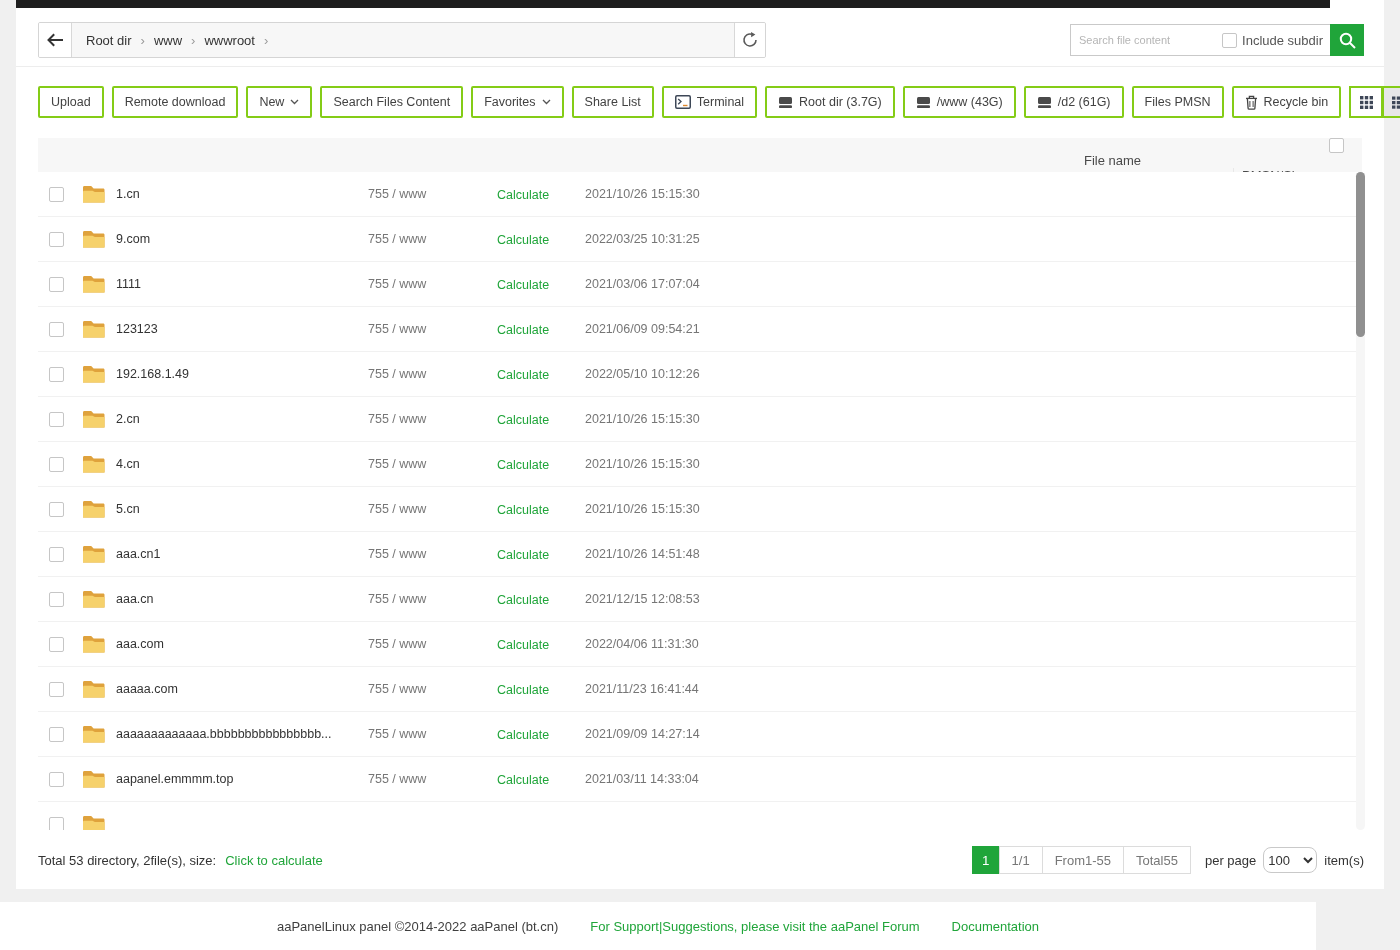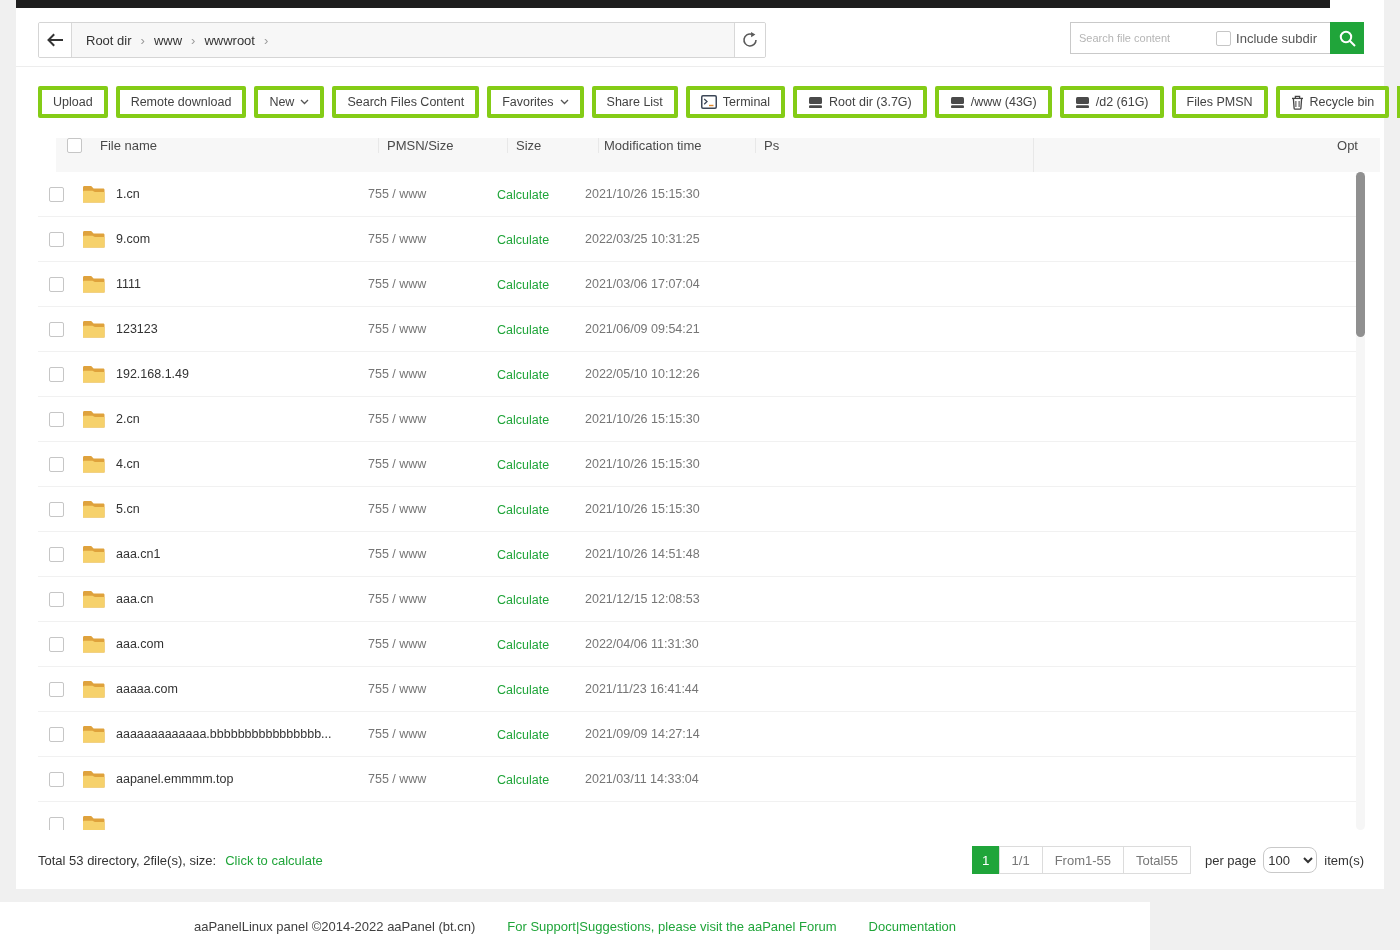--- a/index.html
+++ b/index.html
@@ -6,48 +6,48 @@
   html,body { width:1400px; height:950px; }
   body { font-family:"Liberation Sans", sans-serif; background:#f0f0f0; overflow:hidden; }
   .page { position:relative; width:1400px; height:950px; background:#f0f0f0; }
 
   
   .top-strip { position:absolute; left:16px; top:0; width:1314px; height:8px; background:#1e1e1e; z-index:5; }
 
   .panel { position:absolute; left:16px; top:0; width:1368px; height:889px; background:#fff; }
 
   
-  .topbar { position:absolute; left:22px; right:20px; top:22px; height:36px; display:flex; justify-content:space-between; }
+  .topbar { position:absolute; left:22px; right:20px; top:22px; height:36px; display:flex; justify-content:space-between; align-items:center; }
   .topbar-divider { position:absolute; left:0; right:0; top:66px; border-top:1px solid #ededed; }
 
   .path-box { display:flex; width:728px; height:36px; border:1px solid #d5d5d5; border-radius:2px; background:#f7f7f7; overflow:hidden; }
   .back-btn { width:33px; height:100%; background:#fff; border:none; border-right:1px solid #d8d8d8; display:flex; align-items:center; justify-content:center; cursor:pointer; }
   .crumbs { flex:1; display:flex; align-items:center; padding-left:14px; font-size:13px; color:#333; }
   .crumb { cursor:pointer; }
   .crumb-sep { color:#9a9a9a; margin:0 9px; font-size:13px; }
   .refresh-btn { width:31px; height:100%; background:#fff; border:none; border-left:1px solid #d8d8d8; display:flex; align-items:center; justify-content:center; cursor:pointer; }
 
   .search-wrap { display:flex; height:32px; }
   .search-field { display:flex; align-items:center; width:260px; background:#fff; border:1px solid #c9c9c9; border-right:none; }
   .search-field input[type=text] { flex:1; min-width:0; border:none; outline:none; padding:0 8px; font-size:11px; color:#4d7c0f; font-family:"Liberation Sans",sans-serif; }
   .search-field input[type=text]::placeholder { color:#b5b5b5; }
-  .subdir { display:flex; align-items:center; gap:5px; font-size:13px; color:#555; padding-right:13px; white-space:nowrap; cursor:pointer; }
+  .subdir { display:flex; align-items:center; gap:5px; font-size:13px; color:#555; padding-right:7px; white-space:nowrap; cursor:pointer; }
   .cb { appearance:none; -webkit-appearance:none; width:15px; height:15px; border:1px solid #c6c6c6; border-radius:2px; background:#fff; cursor:pointer; flex:none; }
   .search-btn { width:34px; height:32px; background:#20a53a; border:none; display:flex; align-items:center; justify-content:center; cursor:pointer; }
 
   
   .toolbar { position:absolute; left:22px; right:19px; top:86px; height:32px; display:flex; align-items:center; gap:8px; }
-  .tbtn { height:32px; padding:0 11px; background:#fff; border:4px solid #84cc16; border-radius:2px; font-size:12.5px; color:#424242; display:flex; align-items:center; gap:6px; cursor:pointer; white-space:nowrap; font-family:"Liberation Sans",sans-serif; }
+  .tbtn { height:32px; padding:0 11px; background:#fff; border:2px solid #84cc16; border-radius:2px; font-size:12.5px; color:#424242; display:flex; align-items:center; gap:6px; cursor:pointer; white-space:nowrap; font-family:"Liberation Sans",sans-serif; }
   .vt { display:flex; margin-left:auto; }
   .vt .tbtn { width:34px; padding:0; justify-content:center; border-radius:0; }
   .vt .tbtn + .tbtn { margin-left:-1px; }
   .vt .tbtn.active { background:#e7e7e7; }
 
   
-  .thead { position:absolute; left:40px; top:138px; width:1324px; height:34px; display:flex; align-items:flex-start; background:#f7f7f7; font-size:13px; color:#4a4a4a; }
+  .thead { position:absolute; left:22px; top:138px; width:1324px; height:34px; display:flex; align-items:flex-end; background:#f7f7f7; font-size:13px; color:#4a4a4a;flex-direction:column; }
   .tbody { position:absolute; left:22px; top:172px; width:1324px; height:658px; overflow:hidden; }
   .trow { display:flex; align-items:center; height:45px; border-bottom:1px solid #f1f1f1; background:#fff; }
   .c-check { width:44px; display:flex; align-items:center; padding-left:11px; flex:none; }
   .c-name  { width:278px; display:flex; align-items:center; gap:11px; flex:none; overflow:hidden; white-space:nowrap; }
   .c-pmsn  { width:129px; flex:none; padding-left:8px; }
   .c-size  { width:91px;  flex:none; padding-left:8px; }
   .c-mtime { width:157px; flex:none; padding-left:5px; }
   .c-ps    { width:278px; flex:none; padding-left:8px; }
   .c-spacer{ flex:1; align-self:stretch; }
   .c-opt   { width:125px; flex:none; text-align:right; padding-right:22px; }
@@ -67,21 +67,21 @@
   .totals { font-size:13px; color:#333; }
   .totals .calc2 { color:#20a53a; cursor:pointer; margin-left:9px; }
   .pager { display:flex; align-items:center; font-size:13px; }
   .pg-current { width:28px; height:28px; background:#20a53a; color:#fff; display:flex; align-items:center; justify-content:center; border:1px solid #20a53a; cursor:pointer; }
   .pg-box { height:28px; padding:0 12px; display:flex; align-items:center; background:#fff; border:1px solid #dcdcdc; color:#777; margin-left:-1px; cursor:pointer; }
   .perpage { display:flex; align-items:center; gap:7px; margin-left:14px; color:#333; }
   .perpage select { height:26px; width:54px; border:1px solid #c9c9c9; background:#fff; color:#333; font-size:13px; font-family:"Liberation Sans",sans-serif; border-radius:8px; }
 
   
   .band { position:absolute; left:0; top:889px; width:1400px; height:13px; background:#f0f0f0; }
-  .page-footer { position:absolute; left:0; top:902px; width:1150px; height:48px; background:#fff; display:flex; align-items:center; justify-content:center; gap:32px; font-size:13px; }
+  .page-footer { position:absolute; left:0; top:902px; width:1316px; height:48px; background:#fff; display:flex; align-items:center; justify-content:center; gap:32px; font-size:13px; }
   .page-footer .copy { color:#3f3f3f; }
   .page-footer a { color:#20a53a; text-decoration:none; cursor:pointer; }
 </style>
 </head>
 <body>
 
 <div class="page">
   <div class="top-strip"></div>
 
   <div class="panel">

